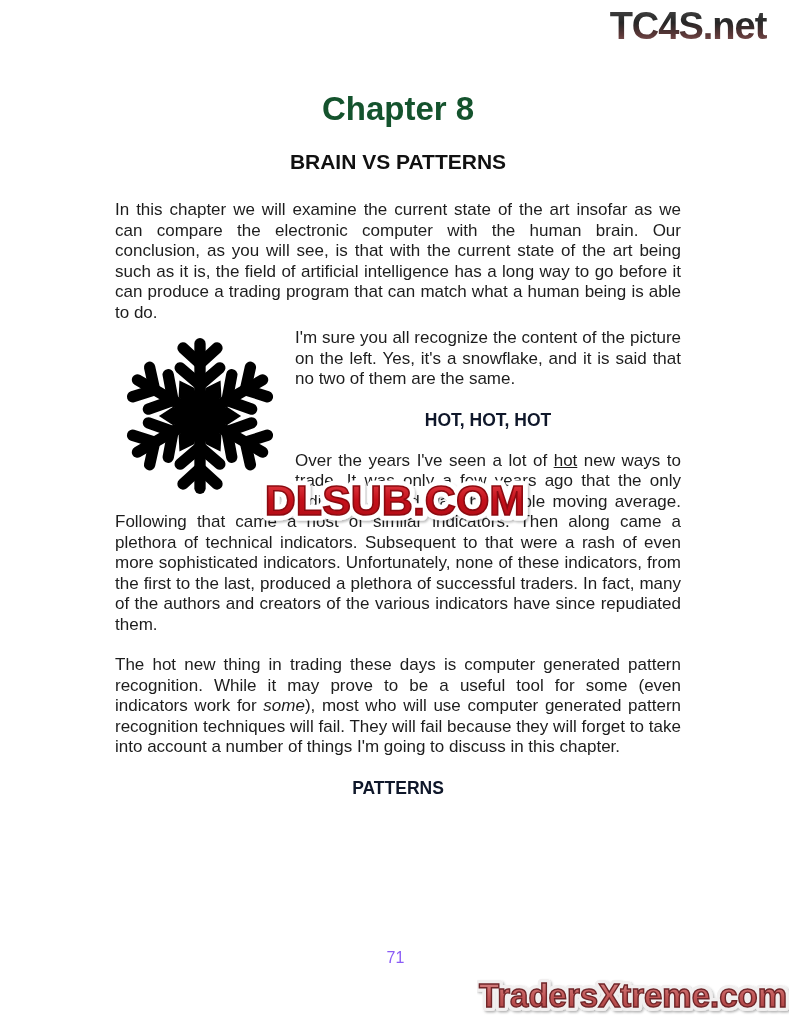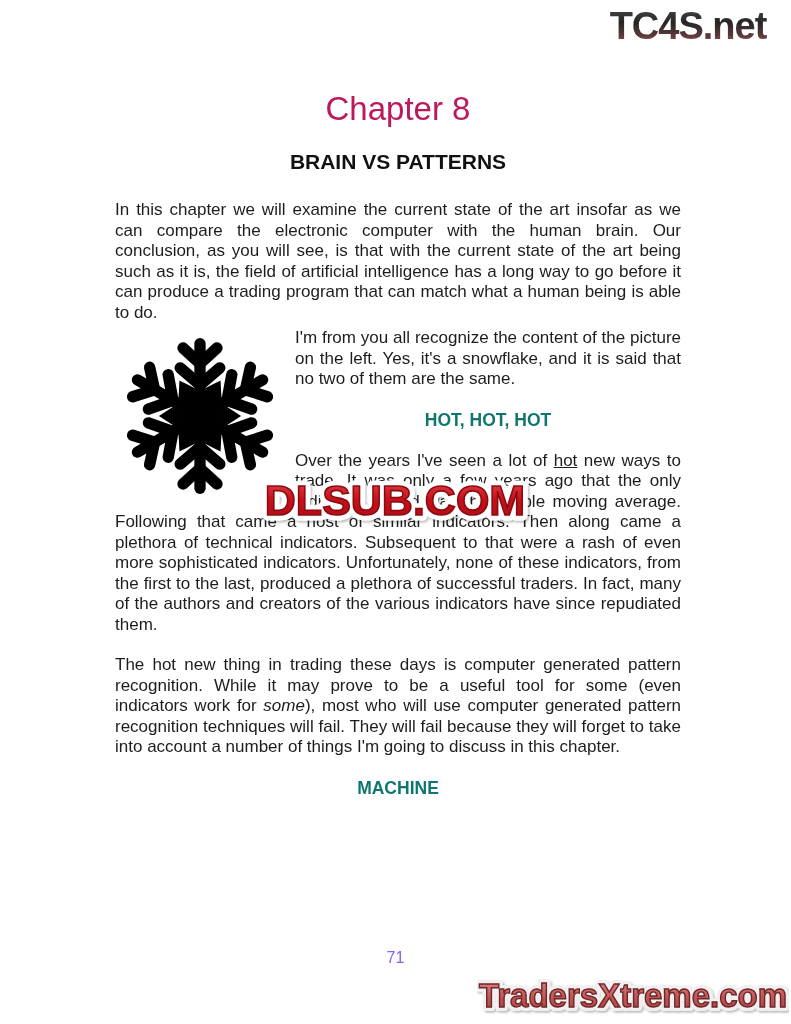--- a/index.html
+++ b/index.html
@@ -12,24 +12,24 @@
     overflow:hidden;
   }
   .column{
     position:absolute;
     left:115px;top:90px;
     width:566px;
   }
   .chapter-title{
     margin:0 0 22px 0;
     font-size:33px;
-    font-weight:normal;
+    font-weight:bold;
     line-height:38px;
     text-align:center;
-    color:#be185d;
+    color:#14532d;
   }
   .chapter-subtitle{
     margin:0 0 26px 0;
     font-size:21px;
     font-weight:bold;
     line-height:24px;
     text-align:center;
     color:#111111;
   }
   .body-text{
@@ -38,21 +38,21 @@
     line-height:20.5px;
     text-align:justify;
   }
   .body-text.tight{margin-bottom:5px;margin-top:13px;}
   .section-heading{
     margin:0 0 21px 0;
     font-size:17.5px;
     font-weight:bold;
     line-height:20px;
     text-align:center;
-    color:#0f766e;
+    color:#0f172a;
   }
   .snowflake{
     float:left;
     width:170px;height:172px;
     margin:2px 10px 2px 0;
   }
   .u{text-decoration:underline;}
   .i{font-style:italic;}
   .page-number{
     position:absolute;
@@ -112,29 +112,29 @@
       <use href="#arm" transform="rotate(300 60 60)"></use>
       <use href="#petal" transform="rotate(30 60 60)"></use>
       <use href="#petal" transform="rotate(90 60 60)"></use>
       <use href="#petal" transform="rotate(150 60 60)"></use>
       <use href="#petal" transform="rotate(210 60 60)"></use>
       <use href="#petal" transform="rotate(270 60 60)"></use>
       <use href="#petal" transform="rotate(330 60 60)"></use>
       <circle cx="60" cy="60" r="7" fill="#000"></circle>
     </svg>
 
-    <p class="body-text">I'm from you all recognize the content of the picture on the left. Yes, it's a snowflake, and it is said that no two of them are the same.</p>
+    <p class="body-text">I'm sure you all recognize the content of the picture on the left. Yes, it's a snowflake, and it is said that no two of them are the same.</p>
 
     <h3 class="section-heading">HOT, HOT, HOT</h3>
 
     <p class="body-text"><span>Over the years I've seen a lot of </span><span class="u">hot</span><span> new ways to trade.  It was only a few years ago that the only indicator around was the simple moving average.  Following that came a host of similar indicators. Then along came a plethora of technical indicators. Subsequent to that were a rash of even more sophisticated indicators. Unfortunately, none of these indicators, from the first to the last, produced a plethora of successful traders.  In fact, many of the authors and creators of the various indicators have since repudiated them.</span></p>
 
     <p class="body-text"><span>The hot new thing in trading these days is computer generated pattern recognition.  While it may prove to be a useful tool for some (even indicators work for </span><span class="i">some</span><span>), most who will use computer generated pattern recognition techniques will fail. They will fail because they will forget to take into account a number of things I'm going to discuss in this chapter.</span></p>
 
-    <h3 class="section-heading">MACHINE</h3>
+    <h3 class="section-heading">PATTERNS</h3>
 
 
   </div>
 
   <div class="dlsub-watermark">
     <svg width="310" height="62" viewBox="0 0 310 62">
       <defs>
         <linearGradient id="dlsubGrad" x1="0" y1="0" x2="0" y2="1">
           <stop offset="0" stop-color="#e84a50"></stop>
           <stop offset="0.5" stop-color="#c5101a"></stop>

